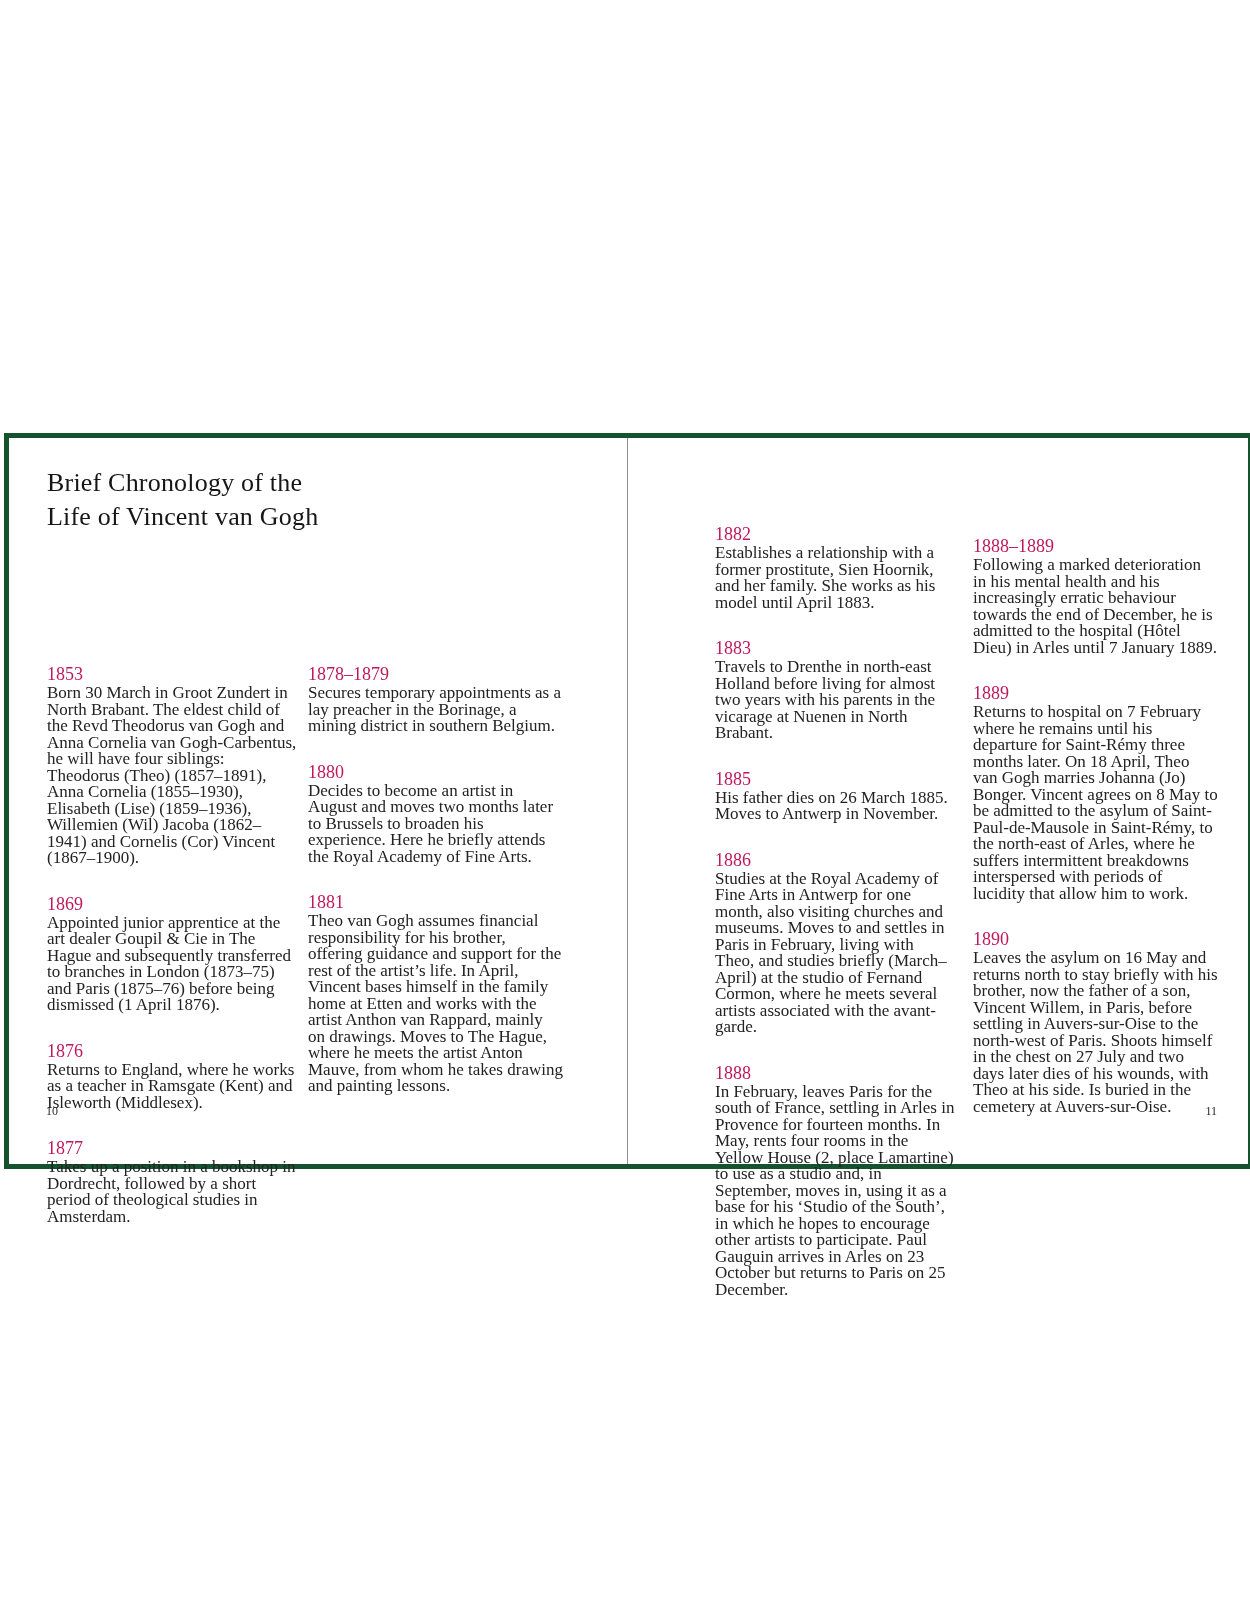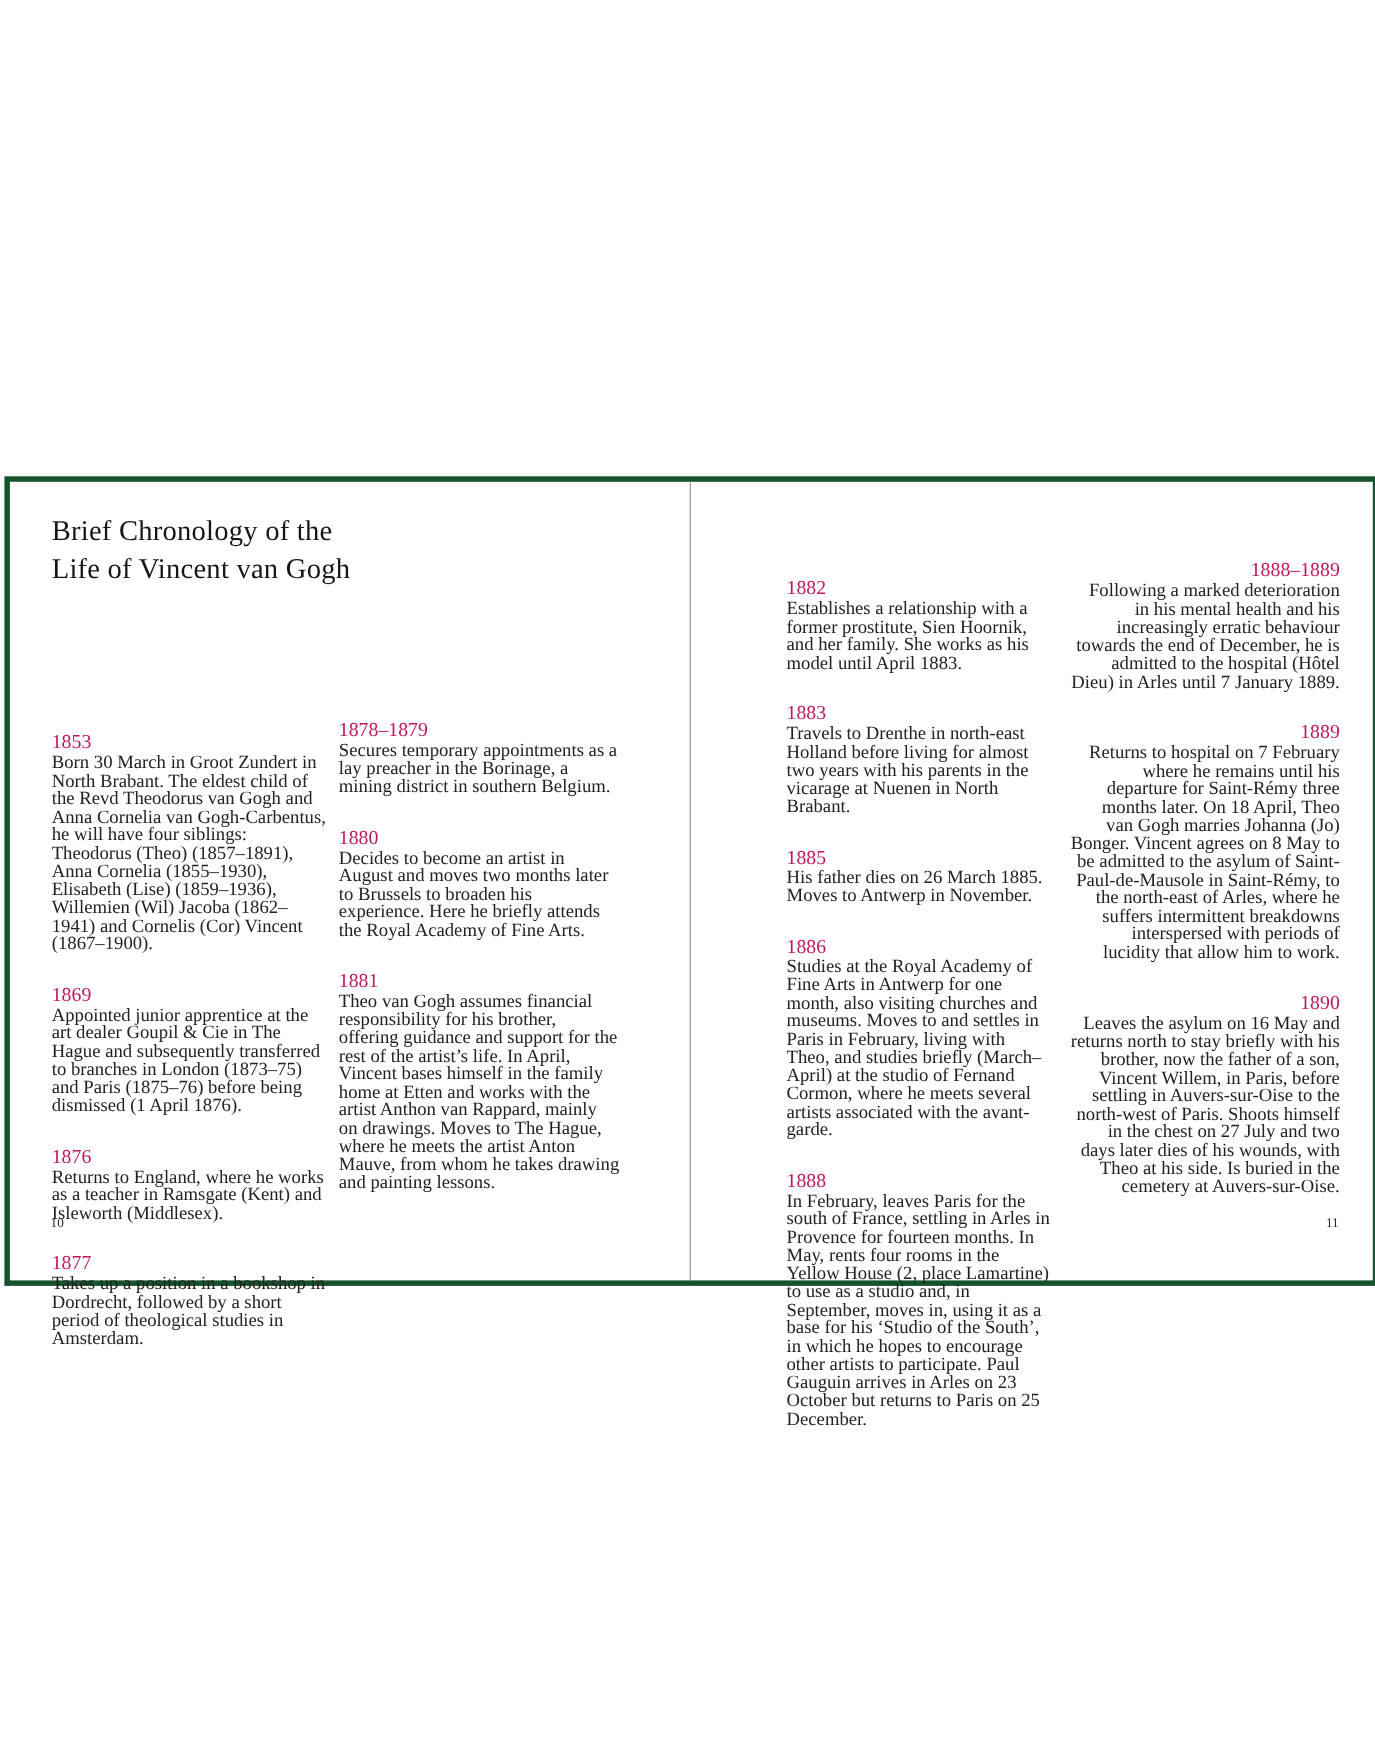--- a/index.html
+++ b/index.html
@@ -41,23 +41,23 @@
     line-height: 34px;
     font-weight: 400;
     letter-spacing: 0.2px;
     color: #161616;
   }
   .col {
     position: absolute;
     text-align: left;
   }
   .col-l1 { left: 38px;  top: 228px; width: 251px; }
-  .col-l2 { left: 299px; top: 217px; width: 255px; }
+  .col-l2 { left: 299px; top: 228px; width: 255px; }
   .col-r1 { left: 706px; top: 88px;  width: 241px; }
-  .col-r2 { left: 964px; top: 72px;  width: 245px; text-align: right; }
+  .col-r2 { left: 964px; top: 100px;  width: 245px; }
   .entry { margin: 0 0 29px 0; }
   .entry-year {
     font-size: 18px;
     line-height: 16px;
     margin-bottom: 3px;
     color: #be185d;
   }
   .entry-text {
     font-size: 17px;
     line-height: 16.5px;

